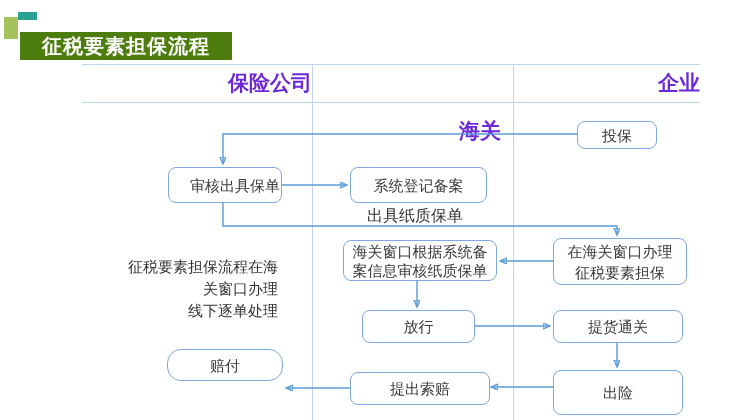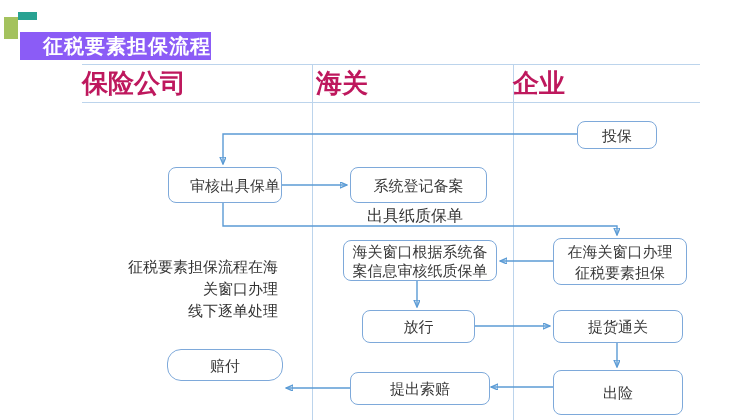--- a/index.html
+++ b/index.html
@@ -7,39 +7,39 @@
     width:734px;height:420px;position:relative;background:#ffffff;
     font-family:"Liberation Sans","DejaVu Sans",sans-serif;
     overflow:hidden;
   }
   .abs{position:absolute;}
   
   .decor-teal{left:18px;top:12px;width:19px;height:8px;background:#28a292;}
   .decor-square{left:4px;top:17px;width:14px;height:22px;background:#a4c25e;}
   
   .title-badge{
-    left:20px;top:32px;width:191px;height:28px;background:#8b5cf6;
+    left:20px;top:32px;width:212px;height:28px;background:#4d7c0f;
     color:#ffffff;font-weight:bold;font-size:20px;line-height:28px;
-    text-align:right;letter-spacing:1px;z-index:4;
+    text-align:center;letter-spacing:1px;z-index:4;
   }
   
   .grid{background:#bcd4ec;z-index:1;}
   .hline{height:1px;left:82px;width:618px;}
   .hline1{top:64px;}
   .hline2{top:102px;}
   .vline{width:1px;top:64px;height:356px;}
   .vline1{left:312px;}
   .vline2{left:513px;}
   
   .col-header{
-    top:69px;height:28px;line-height:28px;text-align:left;
-    color:#be185d;font-weight:bold;font-size:26px;z-index:2;
+    top:69px;height:28px;line-height:28px;text-align:right;
+    color:#6d28d9;font-weight:bold;font-size:21px;z-index:2;
   }
   .col1{left:82px;width:230px;}
-  .col2{left:316px;width:201px;}
+  .col2{left:300px;width:201px;margin-top:48px;}
   .col3{left:513px;width:187px;}
   
   .node{
     background:#ffffff;border:1.5px solid #7ea9da;border-radius:8px;
     color:#3a3a3a;font-size:15px;display:flex;align-items:center;
     justify-content:center;text-align:center;white-space:pre-line;
     line-height:19px;box-sizing:border-box;z-index:3;
   }
   
   .flow-label{font-size:16px;color:#333333;z-index:3;}

